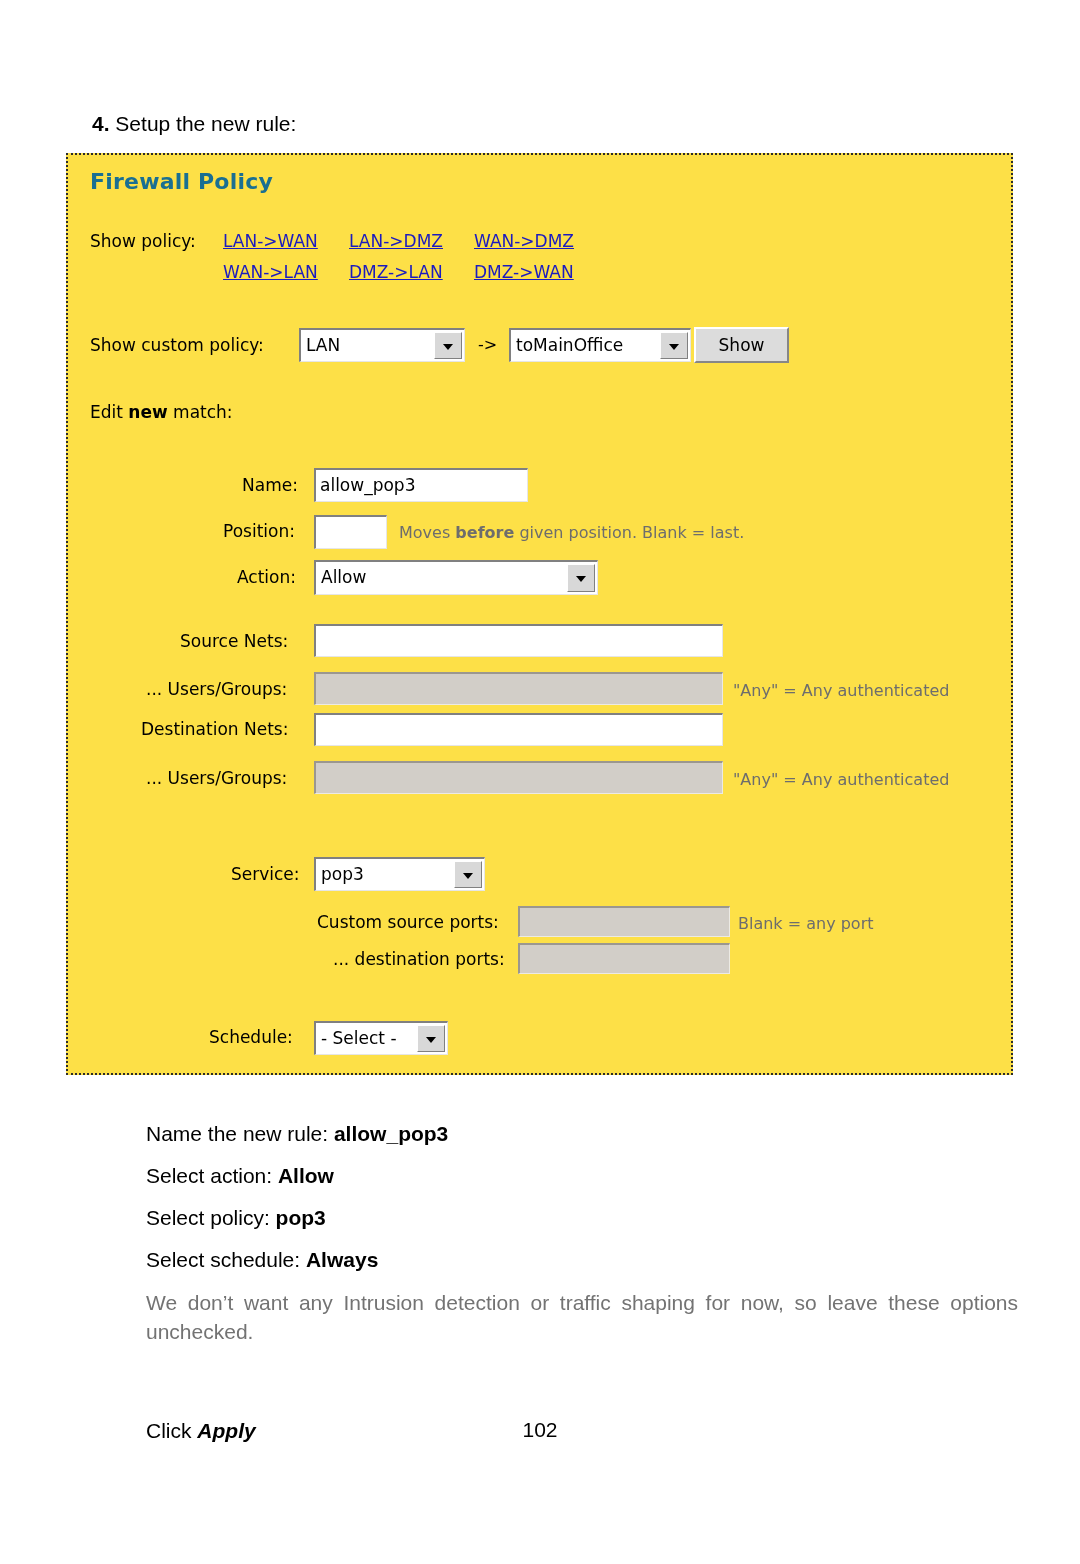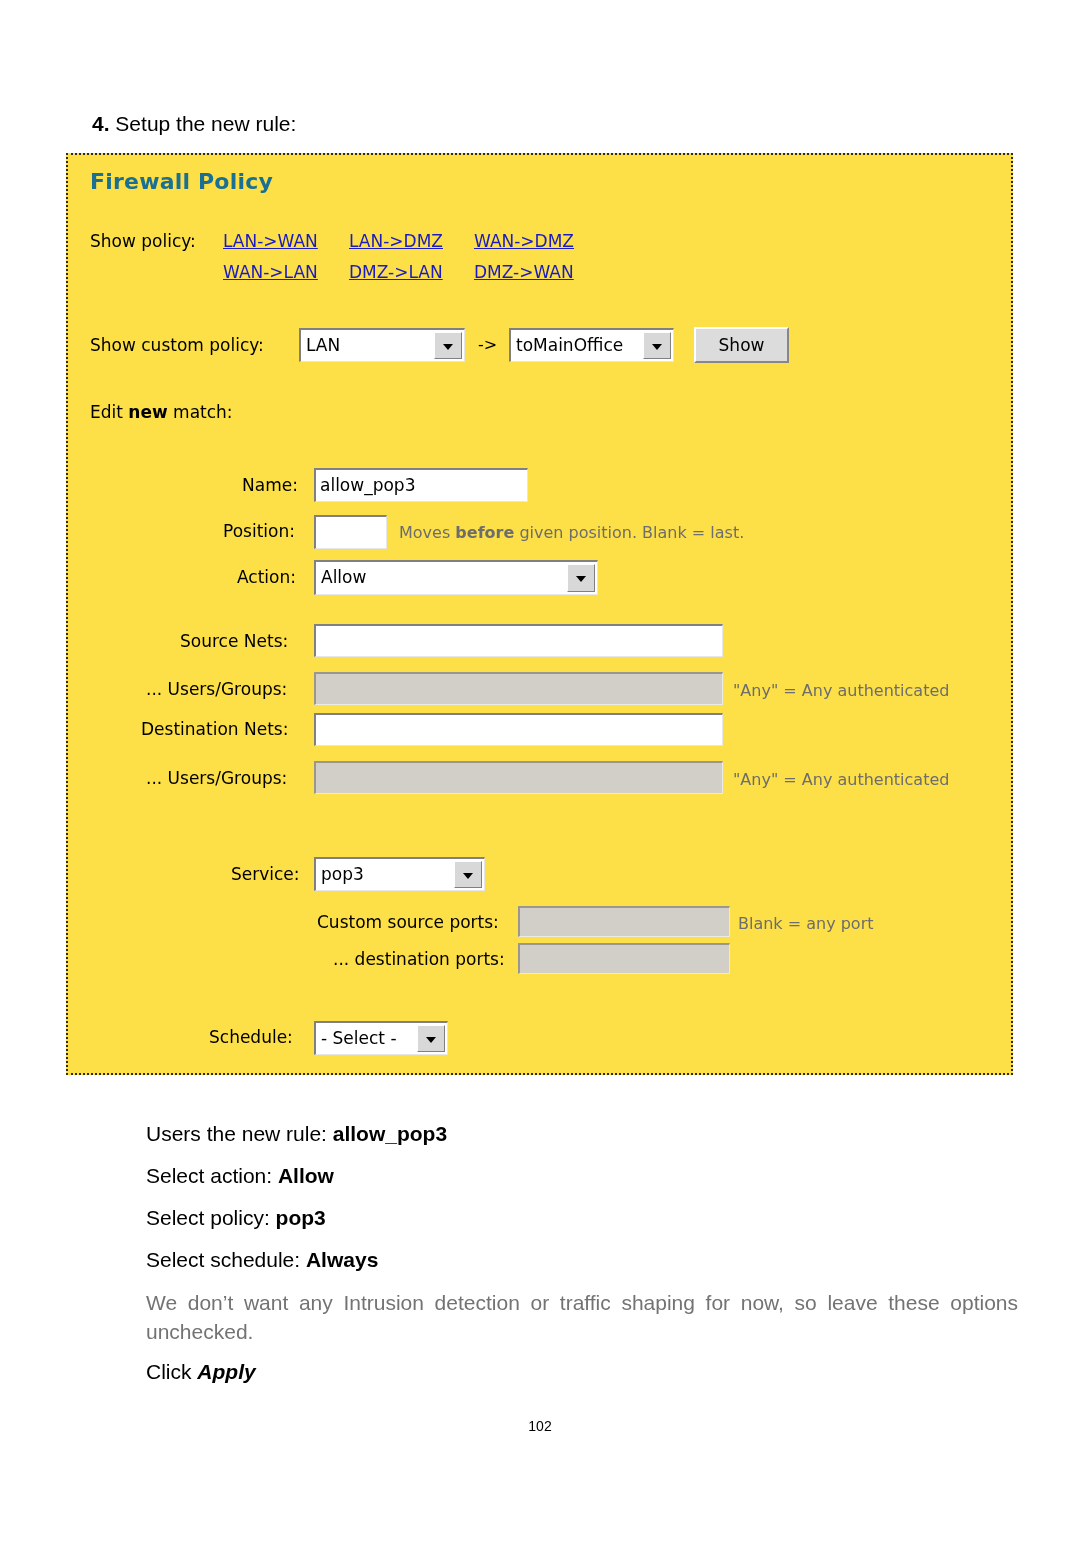--- a/index.html
+++ b/index.html
@@ -181,21 +181,21 @@
     text-align: justify;
     color: #737373;
   }
 
   .page-num {
     position: absolute;
     left: 0;
     width: 1080px;
     top: 1418px;
     text-align: center;
-    font-size: 14px;
+    font-size: 21px;
     color: #000;
   }
 </style>
 </head>
 <body>
 
 <div class="step-heading">
   <span class="num">4.</span>
   <span>Setup the new rule:</span>
 </div>
@@ -216,21 +216,21 @@
 
   <div class="lbl" style="left:22px; top:180px;">Show custom policy:</div>
 
   <div class="sel" style="left:231px; top:173px; width:166px; height:34px;">
     <span class="sel-val">LAN</span>
     <span class="sel-btn"></span>
   </div>
 
   <div class="lbl" style="left:410px; top:180px; font-size:16px;">-&gt;</div>
 
-  <div class="sel" style="left:441px; top:173px; width:165px; height:34px;">
+  <div class="sel" style="left:441px; top:173px; width:182px; height:34px;">
     <span class="sel-val">toMainOffice</span>
     <span class="sel-btn"></span>
   </div>
 
   <div class="btn" style="left:626px; top:172px; width:95px; height:36px;">
     <span>Show</span>
   </div>
 
   <div class="lbl" style="left:22px; top:247px;">
     <span>Edit </span><b>new</b><span> match:</span>
@@ -281,31 +281,31 @@
 
   <div class="lbl" style="left:141px; top:872px;">Schedule:</div>
   <div class="sel" style="left:246px; top:866px; width:134px; height:34px;">
     <span class="sel-val">- Select -</span>
     <span class="sel-btn"></span>
   </div>
 
 </div>
 
 <div class="copy" style="top:1119px;">
-  <span>Users the new rule: </span><b>allow_pop3</b>
+  <span>Name the new rule: </span><b>allow_pop3</b>
 </div>
 <div class="copy" style="top:1161px;">
   <span>Select action: </span><b>Allow</b>
 </div>
 <div class="copy" style="top:1203px;">
   <span>Select policy: </span><b>pop3</b>
 </div>
 <div class="copy" style="top:1245px;">
   <span>Select schedule: </span><b>Always</b>
 </div>
 
 <div class="para-justify" style="top:1288px;">We don’t want any Intrusion detection or traffic shaping for now, so leave these options unchecked.</div>
 
-<div class="copy" style="top:1357px;">
+<div class="copy" style="top:1416px;">
   <span>Click </span><i class="bi">Apply</i>
 </div>
 
 <div class="page-num">102</div>
 
 </body></html>

